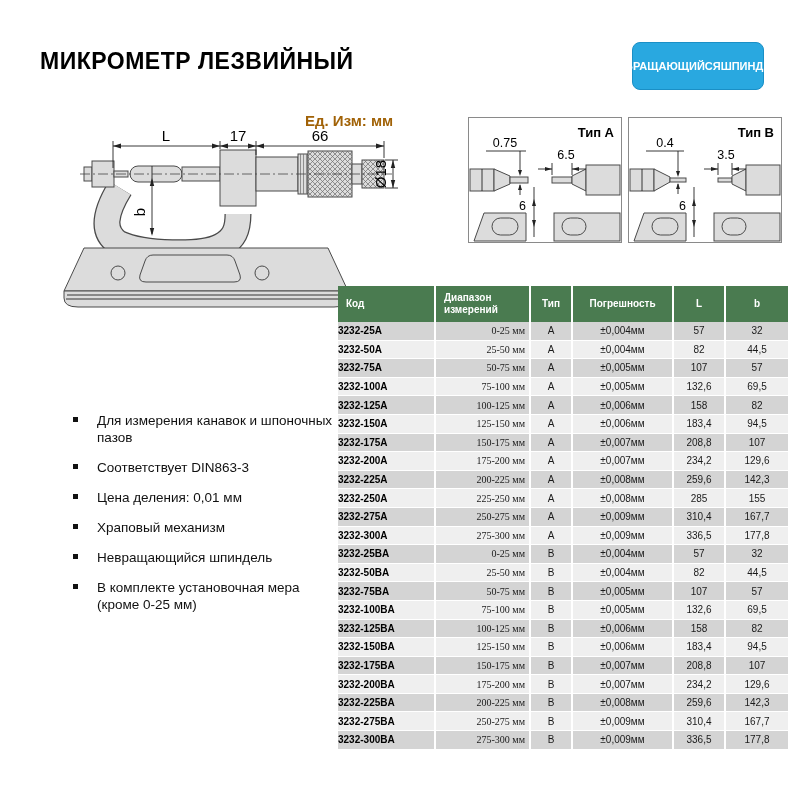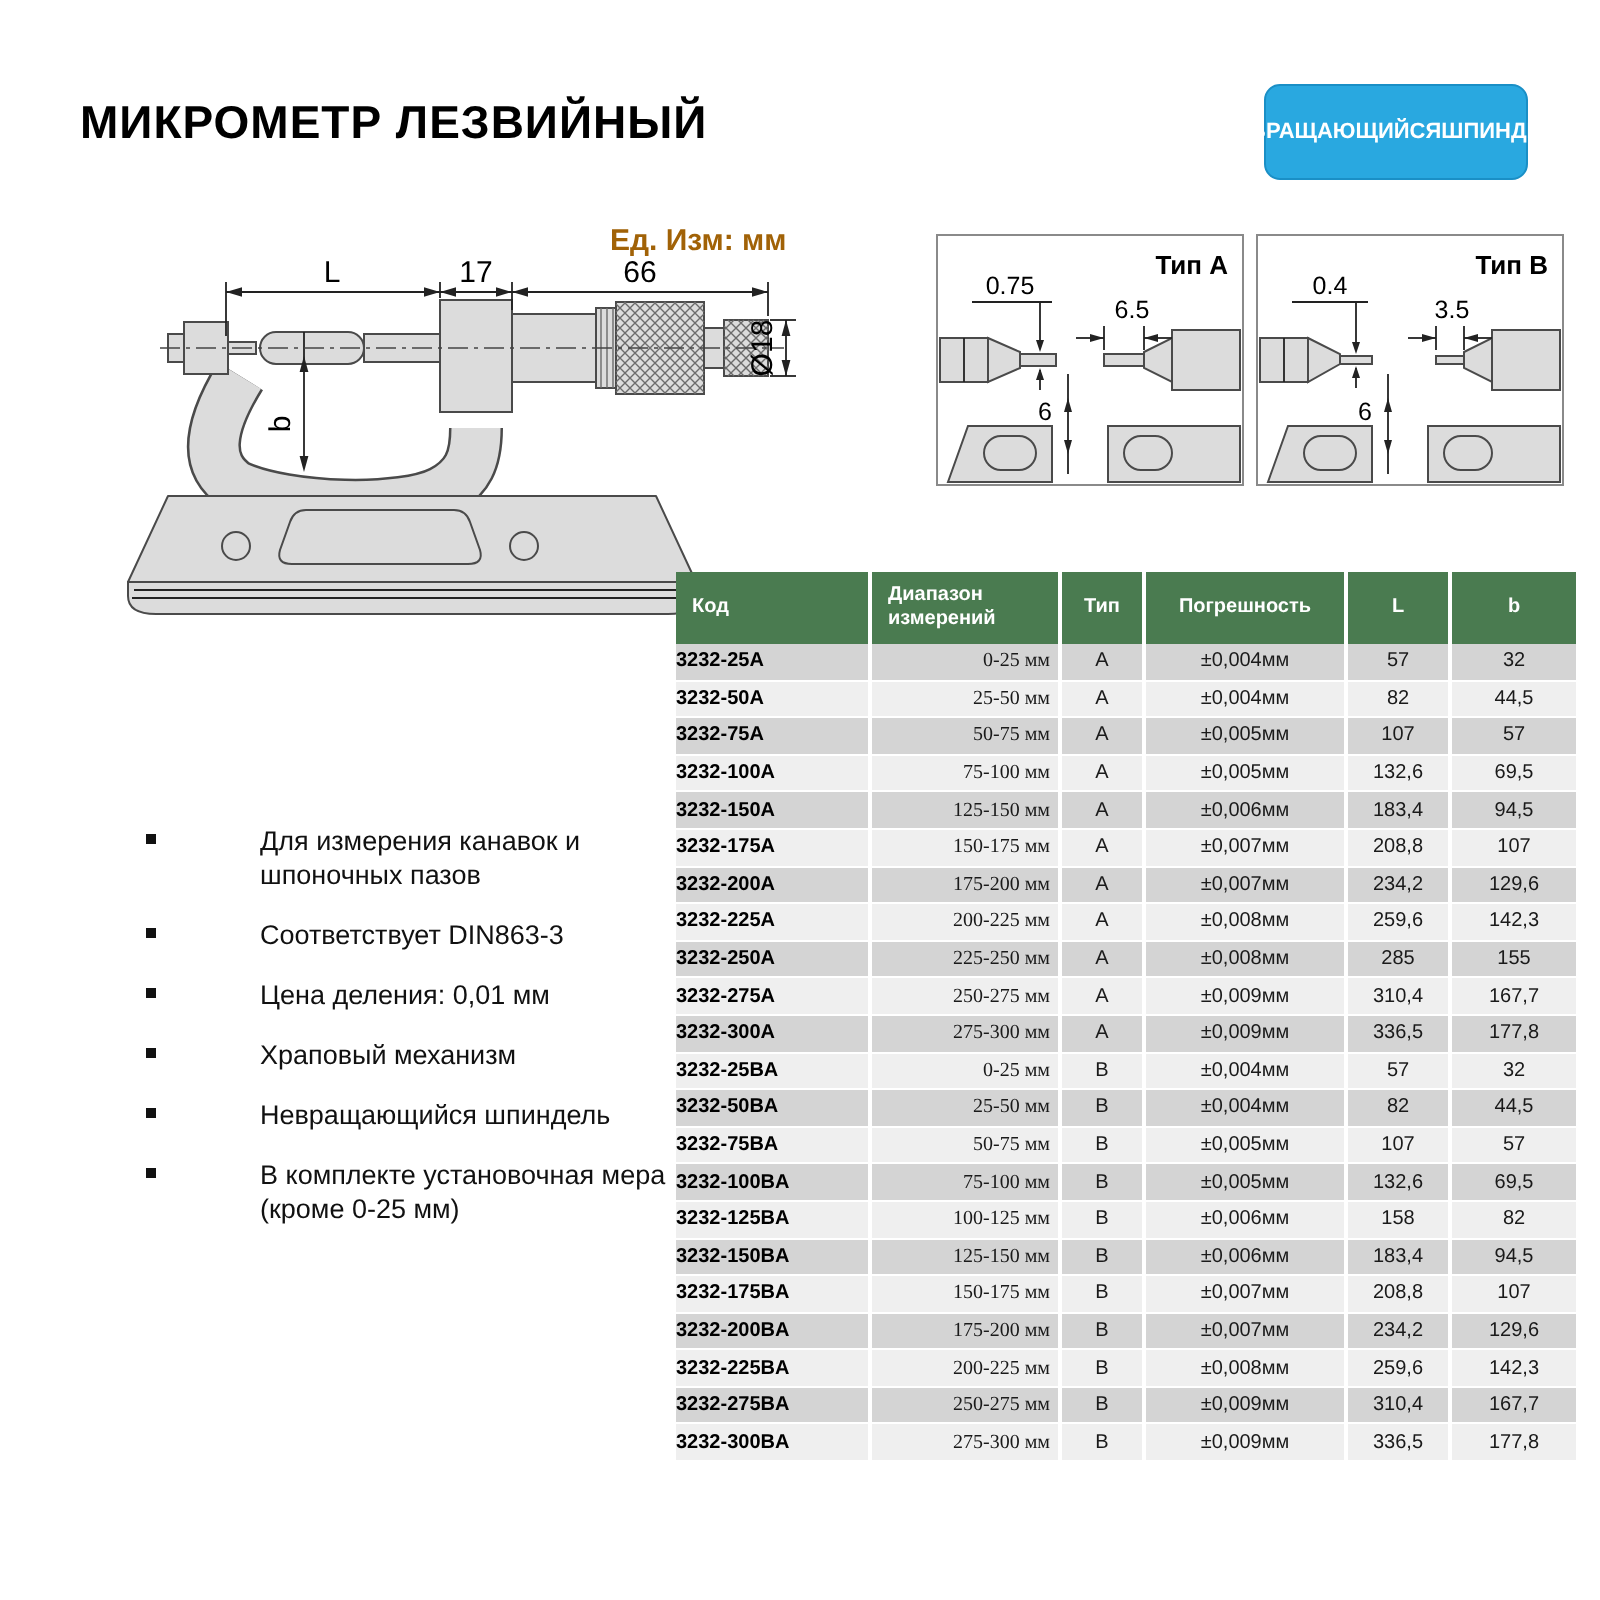--- a/index.html
+++ b/index.html
@@ -23,21 +23,21 @@
   .dim{stroke:#222;stroke-width:.9;fill:none;}
   .dimf{fill:#222;stroke:none;}
   .cl{stroke:#444;stroke-width:.8;stroke-dasharray:10 3 2 3;}
   text.dt{font-size:15px;fill:#000;}
   text.dt2{font-size:12.5px;fill:#000;}
   text.tl{font-size:13px;font-weight:bold;fill:#000;}
   .boxframe{fill:#fff;stroke:#8a8a8a;stroke-width:1;}
 
   
   #features{position:absolute;left:72px;top:412px;width:268px;list-style:none;margin:0;padding:0;}
-  #features li{display:flex;margin-bottom:13px;font-size:13.5px;line-height:17px;color:#111;gap:33px;}
+  #features li{display:flex;margin-bottom:13px;font-size:13.5px;line-height:17px;color:#111;}
   #features .sq{flex:0 0 5px;width:5px;height:5px;background:#111;margin:5px 19px 0 1px;}
 
   
   #spec{position:absolute;left:338px;top:286px;border-collapse:collapse;table-layout:fixed;width:450px;font-size:10px;}
   #spec th{background:var(--green,#4a7b50);color:#fff;font-weight:bold;height:36px;
            border-right:2px solid #fff;vertical-align:middle;text-align:center;padding:0 4px;line-height:1.25;}
   #spec th:first-child,#spec th:nth-child(2){text-align:left;padding-left:8px;}
   #spec th:last-child{border-right:none;}
   #spec td{height:17.6px;border-right:2px solid #fff;border-bottom:1px solid #fff;
            text-align:center;padding:0 4px;color:#1a1a1a;}
@@ -272,20 +272,28 @@
         </tr>
         <tr>
           <td>3232-100A</td>
           <td>75-100 мм</td>
           <td>A</td>
           <td>±0,005мм</td>
           <td>132,6</td>
           <td>69,5</td>
         </tr>
         <tr>
+          <td>3232-125A</td>
+          <td>100-125 мм</td>
+          <td>A</td>
+          <td>±0,006мм</td>
+          <td>158</td>
+          <td>82</td>
+        </tr>
+        <tr>
           <td>3232-150A</td>
           <td>125-150 мм</td>
           <td>A</td>
           <td>±0,006мм</td>
           <td>183,4</td>
           <td>94,5</td>
         </tr>
         <tr>
           <td>3232-175A</td>
           <td>150-175 мм</td>

